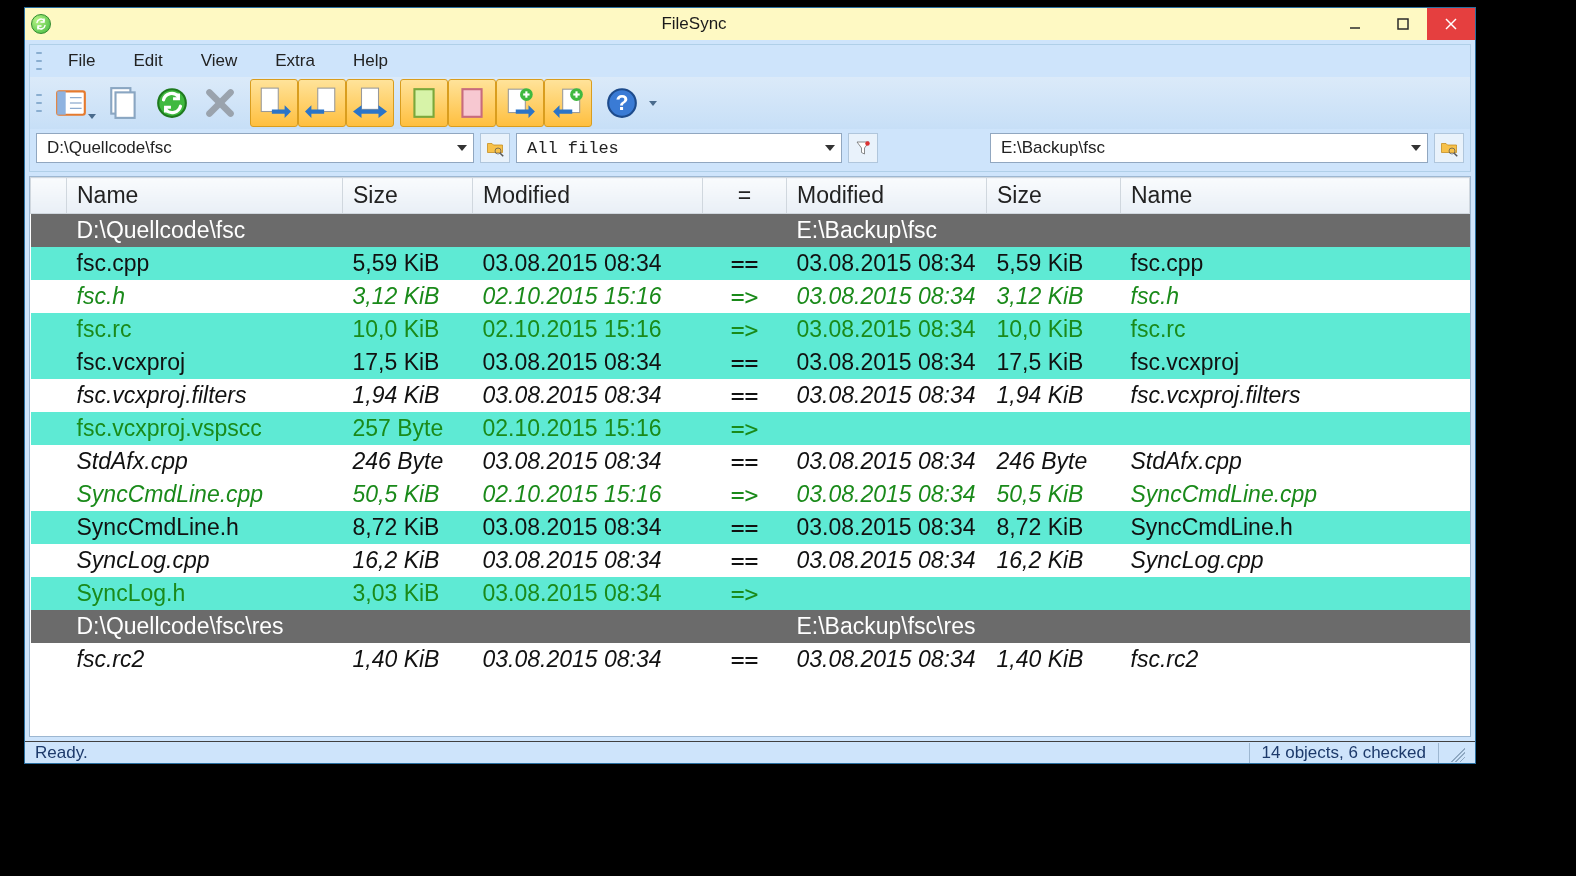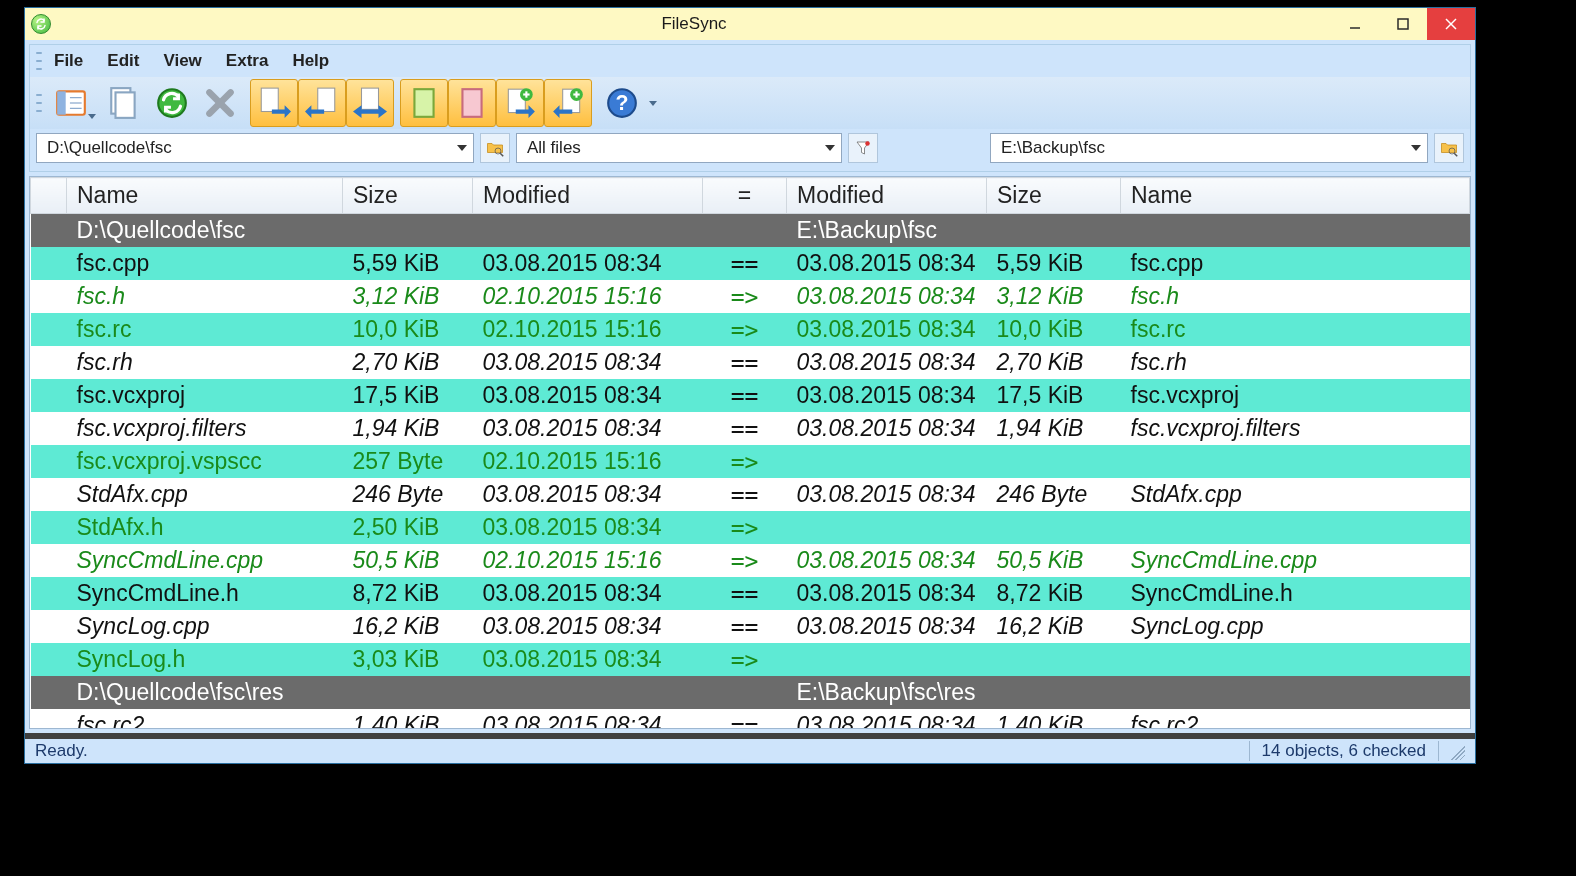--- a/index.html
+++ b/index.html
@@ -23,40 +23,40 @@
     margin-right: 6px; border:1px solid #2f8b2f;
   }
   .app-icon svg { width: 12px; height: 12px; }
   .title-center { flex: 1; text-align: center; color:#1b1b1b; font-size:17px;}
   .winbuttons { display: flex; height: 100%; }
   .winbtn { width: 48px; height: 100%; display:flex;align-items:center;justify-content:center; color:#2b2b2b;}
   .winbtn.close { background:#e53f3f;color:#fff;}
   .winbtn svg { width:14px; height:14px; stroke:currentColor; fill:none; stroke-width:1.5;}
   
   .chrome { background:#cee4fb; border:1px solid #b0cfe8; margin:4px 4px 0 4px; padding-bottom:4px;}
-  .menubar { display:flex; align-items:center; height:32px; gap:0; padding:0 6px;font-weight:bold;}
+  .menubar { display:flex; align-items:center; height:32px; gap:14px; padding:0 6px;}
   .grip { width:6px; height:18px; display:flex; flex-direction:column; justify-content:space-between;}
   .grip i{height:2px;background:#8aaed0; border-radius:1px;}
   .menuitem { padding:4px 12px; font-size:17px; color:#222; cursor:default;}
   
   .toolbar { display:flex; align-items:center; height:52px; padding:0 6px; background:linear-gradient(#dbeaf9,#c7dff7);}
   .tbbtn { width:48px; height:48px; display:flex;align-items:center;justify-content:center; border-radius:3px;}
   .tbbtn.sep-after { margin-right:6px;}
   .tbbtn svg{width:34px;height:34px;}
   .tbbtn.hl { background:linear-gradient(#ffe39a,#ffbf3f); border:1px solid #d99d1e;}
   .tbbtn.split { position:relative; width:58px;}
   .tbbtn .dd { position:absolute; right:4px; bottom:8px; border-left:4px solid transparent;border-right:4px solid transparent;border-top:5px solid #4a6b8c;}
   .smallarrow { width:14px; display:flex; align-items:center; justify-content:center;}
   .smallarrow i{ border-left:4px solid transparent;border-right:4px solid transparent;border-top:5px solid #4a6b8c;}
   
   .pathrow { display:flex; align-items:center; gap:6px; padding:4px 6px;}
   .combo { background:#fff; border:1px solid #91a7c0; height:30px; display:flex; align-items:center; padding:0 6px 0 10px; font-size:17px; color:#222;}
   .combo .cbdd { margin-left:auto; border-left:5px solid transparent;border-right:5px solid transparent;border-top:6px solid #333;}
   .combo.left { flex:0 0 438px;}
-  .combo.filter { flex:0 0 326px;}
+  .combo.filter { flex:0 0 326px;font-family:Liberation Mono, monospace;}
   .combo.right { flex:0 0 438px;}
   .iconbtn { width:30px;height:30px;border:1px solid #b0c6dc;background:#e9f2fb;display:flex;align-items:center;justify-content:center;}
   .iconbtn svg{width:18px;height:18px;}
   
   .tablewrap { margin:4px 4px 4px 4px; background:#fff; border:1px solid #9db7d1; flex:1; overflow:hidden;}
   table.grid { width:100%; border-collapse:collapse; table-layout:fixed; font-size:23px;}
   .grid thead td { background:linear-gradient(#f9fbfd,#e9eff6); border:1px solid #d0d7de; padding:4px 10px; text-align:left; color:#222; font-weight:400;}
   .grid td { padding:3px 10px; white-space:nowrap; overflow:hidden;}
   .grid tbody tr.even { background:#5eead4;}
   .grid tbody tr.odd  { background:#ffffff;font-style:italic;}
@@ -66,21 +66,21 @@
   .col-size-l { width:130px;}
   .col-mod-l  { width:230px;}
   .col-eq     { width:84px; text-align:center;}
   .col-mod-r  { width:200px;}
   .col-size-r { width:134px;}
   .col-name-r { }
   .green td { color:#1a8a1a;}
   .black td { color:#111;}
   .grid td.centered{text-align:center;font-family:monospace;}
   
-  .statusbar { height:30px; background:#cee4fb; border-top:6px solid #404040; display:flex; align-items:center; padding:0 10px; font-size:17px; color:#1d3a6b;}
+  .statusbar { height:22px; background:#cee4fb; border-top:1px solid #404040; display:flex; align-items:center; padding:0 10px; font-size:17px; color:#1d3a6b;}
   .statusbar .right{ margin-left:auto; border-left:1px solid #9db7d1; border-right:1px solid #9db7d1; padding:0 12px;}
   .gripcorner { width:18px; height:18px; margin-left:8px; background:
     linear-gradient(135deg, transparent 60%, #8fa9c3 60% 64%, transparent 64% 72%, #8fa9c3 72% 76%, transparent 76% 84%, #8fa9c3 84% 88%, transparent 88%);}
 </style>
 </head>
 <body>
 
 <div class="window">
 
   <div class="titlebar">
@@ -309,30 +309,20 @@
           <tr class="even green">
             <td></td>
             <td>fsc.rc</td>
             <td>10,0 KiB</td>
             <td>02.10.2015  15:16</td>
             <td class="centered">=&gt;</td>
             <td>03.08.2015  08:34</td>
             <td>10,0 KiB</td>
             <td>fsc.rc</td>
           </tr>
-          <tr class="odd black">
-            <td></td>
-            <td>fsc.rh</td>
-            <td>2,70 KiB</td>
-            <td>03.08.2015  08:34</td>
-            <td class="centered">==</td>
-            <td>03.08.2015  08:34</td>
-            <td>2,70 KiB</td>
-            <td>fsc.rh</td>
-          </tr>
           <tr class="even black">
             <td></td>
             <td>fsc.vcxproj</td>
             <td>17,5 KiB</td>
             <td>03.08.2015  08:34</td>
             <td class="centered">==</td>
             <td>03.08.2015  08:34</td>
             <td>17,5 KiB</td>
             <td>fsc.vcxproj</td>
           </tr>
@@ -359,30 +349,20 @@
           <tr class="odd black">
             <td></td>
             <td>StdAfx.cpp</td>
             <td>246 Byte</td>
             <td>03.08.2015  08:34</td>
             <td class="centered">==</td>
             <td>03.08.2015  08:34</td>
             <td>246 Byte</td>
             <td>StdAfx.cpp</td>
           </tr>
-          <tr class="even green">
-            <td></td>
-            <td>StdAfx.h</td>
-            <td>2,50 KiB</td>
-            <td>03.08.2015  08:34</td>
-            <td class="centered">=&gt;</td>
-            <td></td>
-            <td></td>
-            <td></td>
-          </tr>
           <tr class="odd green">
             <td></td>
             <td>SyncCmdLine.cpp</td>
             <td>50,5 KiB</td>
             <td>02.10.2015  15:16</td>
             <td class="centered">=&gt;</td>
             <td>03.08.2015  08:34</td>
             <td>50,5 KiB</td>
             <td>SyncCmdLine.cpp</td>
           </tr>

